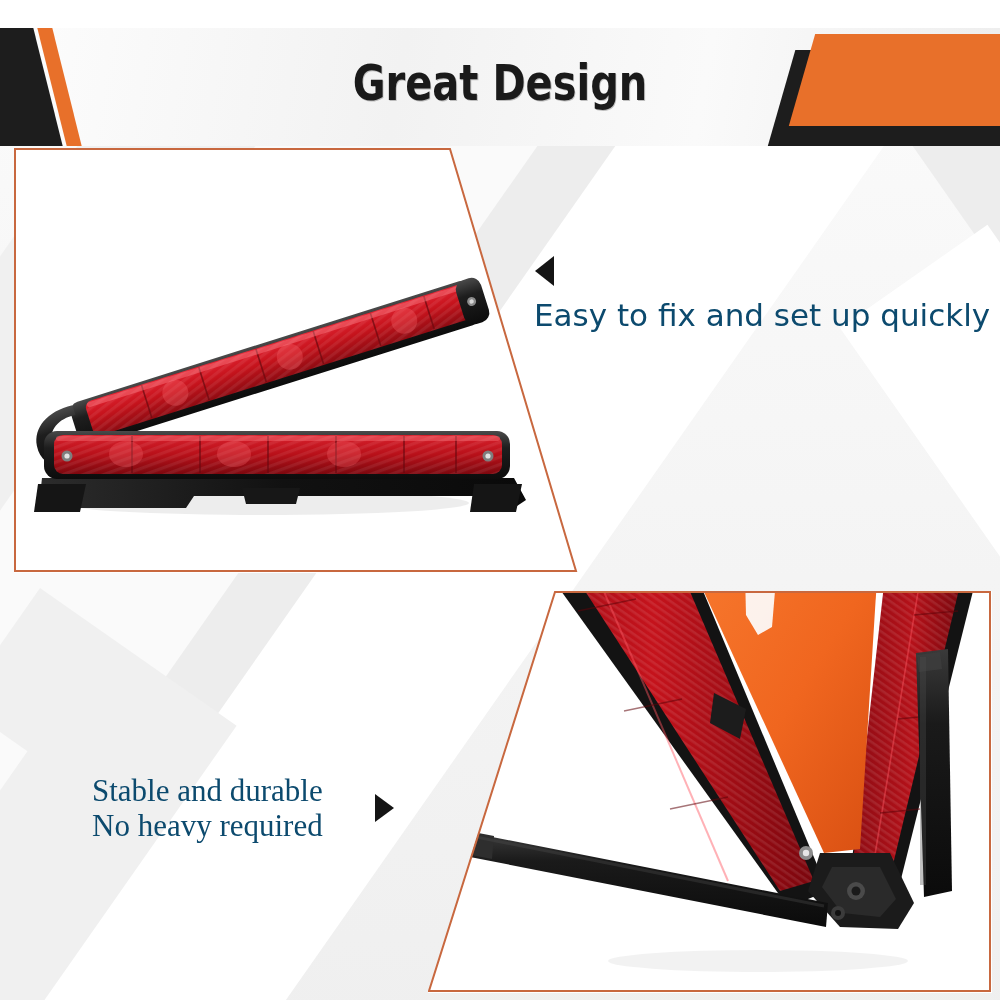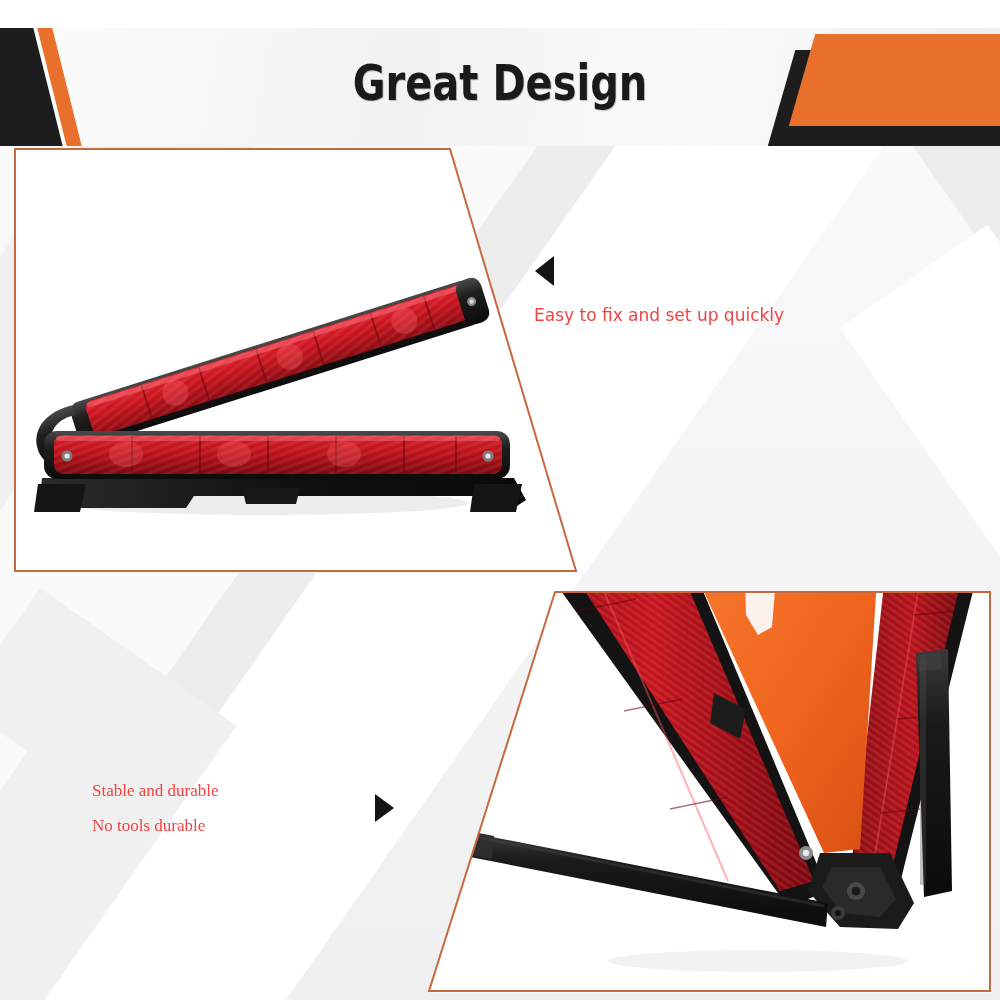--- a/index.html
+++ b/index.html
@@ -94,23 +94,23 @@
     background:#ffffff;
   }
   .panel-bottom-line {
     position:absolute; left:428px; top:563px; width:564px; height:402px;
   }
 
   
   .callout {
     position:absolute;
     font-family:"DejaVu Sans", sans-serif;
-    font-size:17px;
+    font-size:31px;
     line-height:35px;
-    color:#ef4444;
+    color:#0c4a6e;
     white-space:nowrap;
   }
   .callout-right { left:534px; top:270px; }
   .callout-left  { left:92px;  top:745px;font-family:Liberation Serif, serif; }
 
   .tri {
     position:absolute;
     width:0; height:0;
   }
   .tri-left {
@@ -347,16 +347,16 @@
   </svg>
 
   <div class="tri tri-left"></div>
   <div class="callout callout-right">
     <div>Easy to fix and set up quickly</div>
   </div>
 
   <div class="tri tri-right"></div>
   <div class="callout callout-left">
     <div>Stable and durable</div>
-    <div>No tools durable</div>
+    <div>No heavy required</div>
   </div>
 
 </div>
 
 </body></html>

